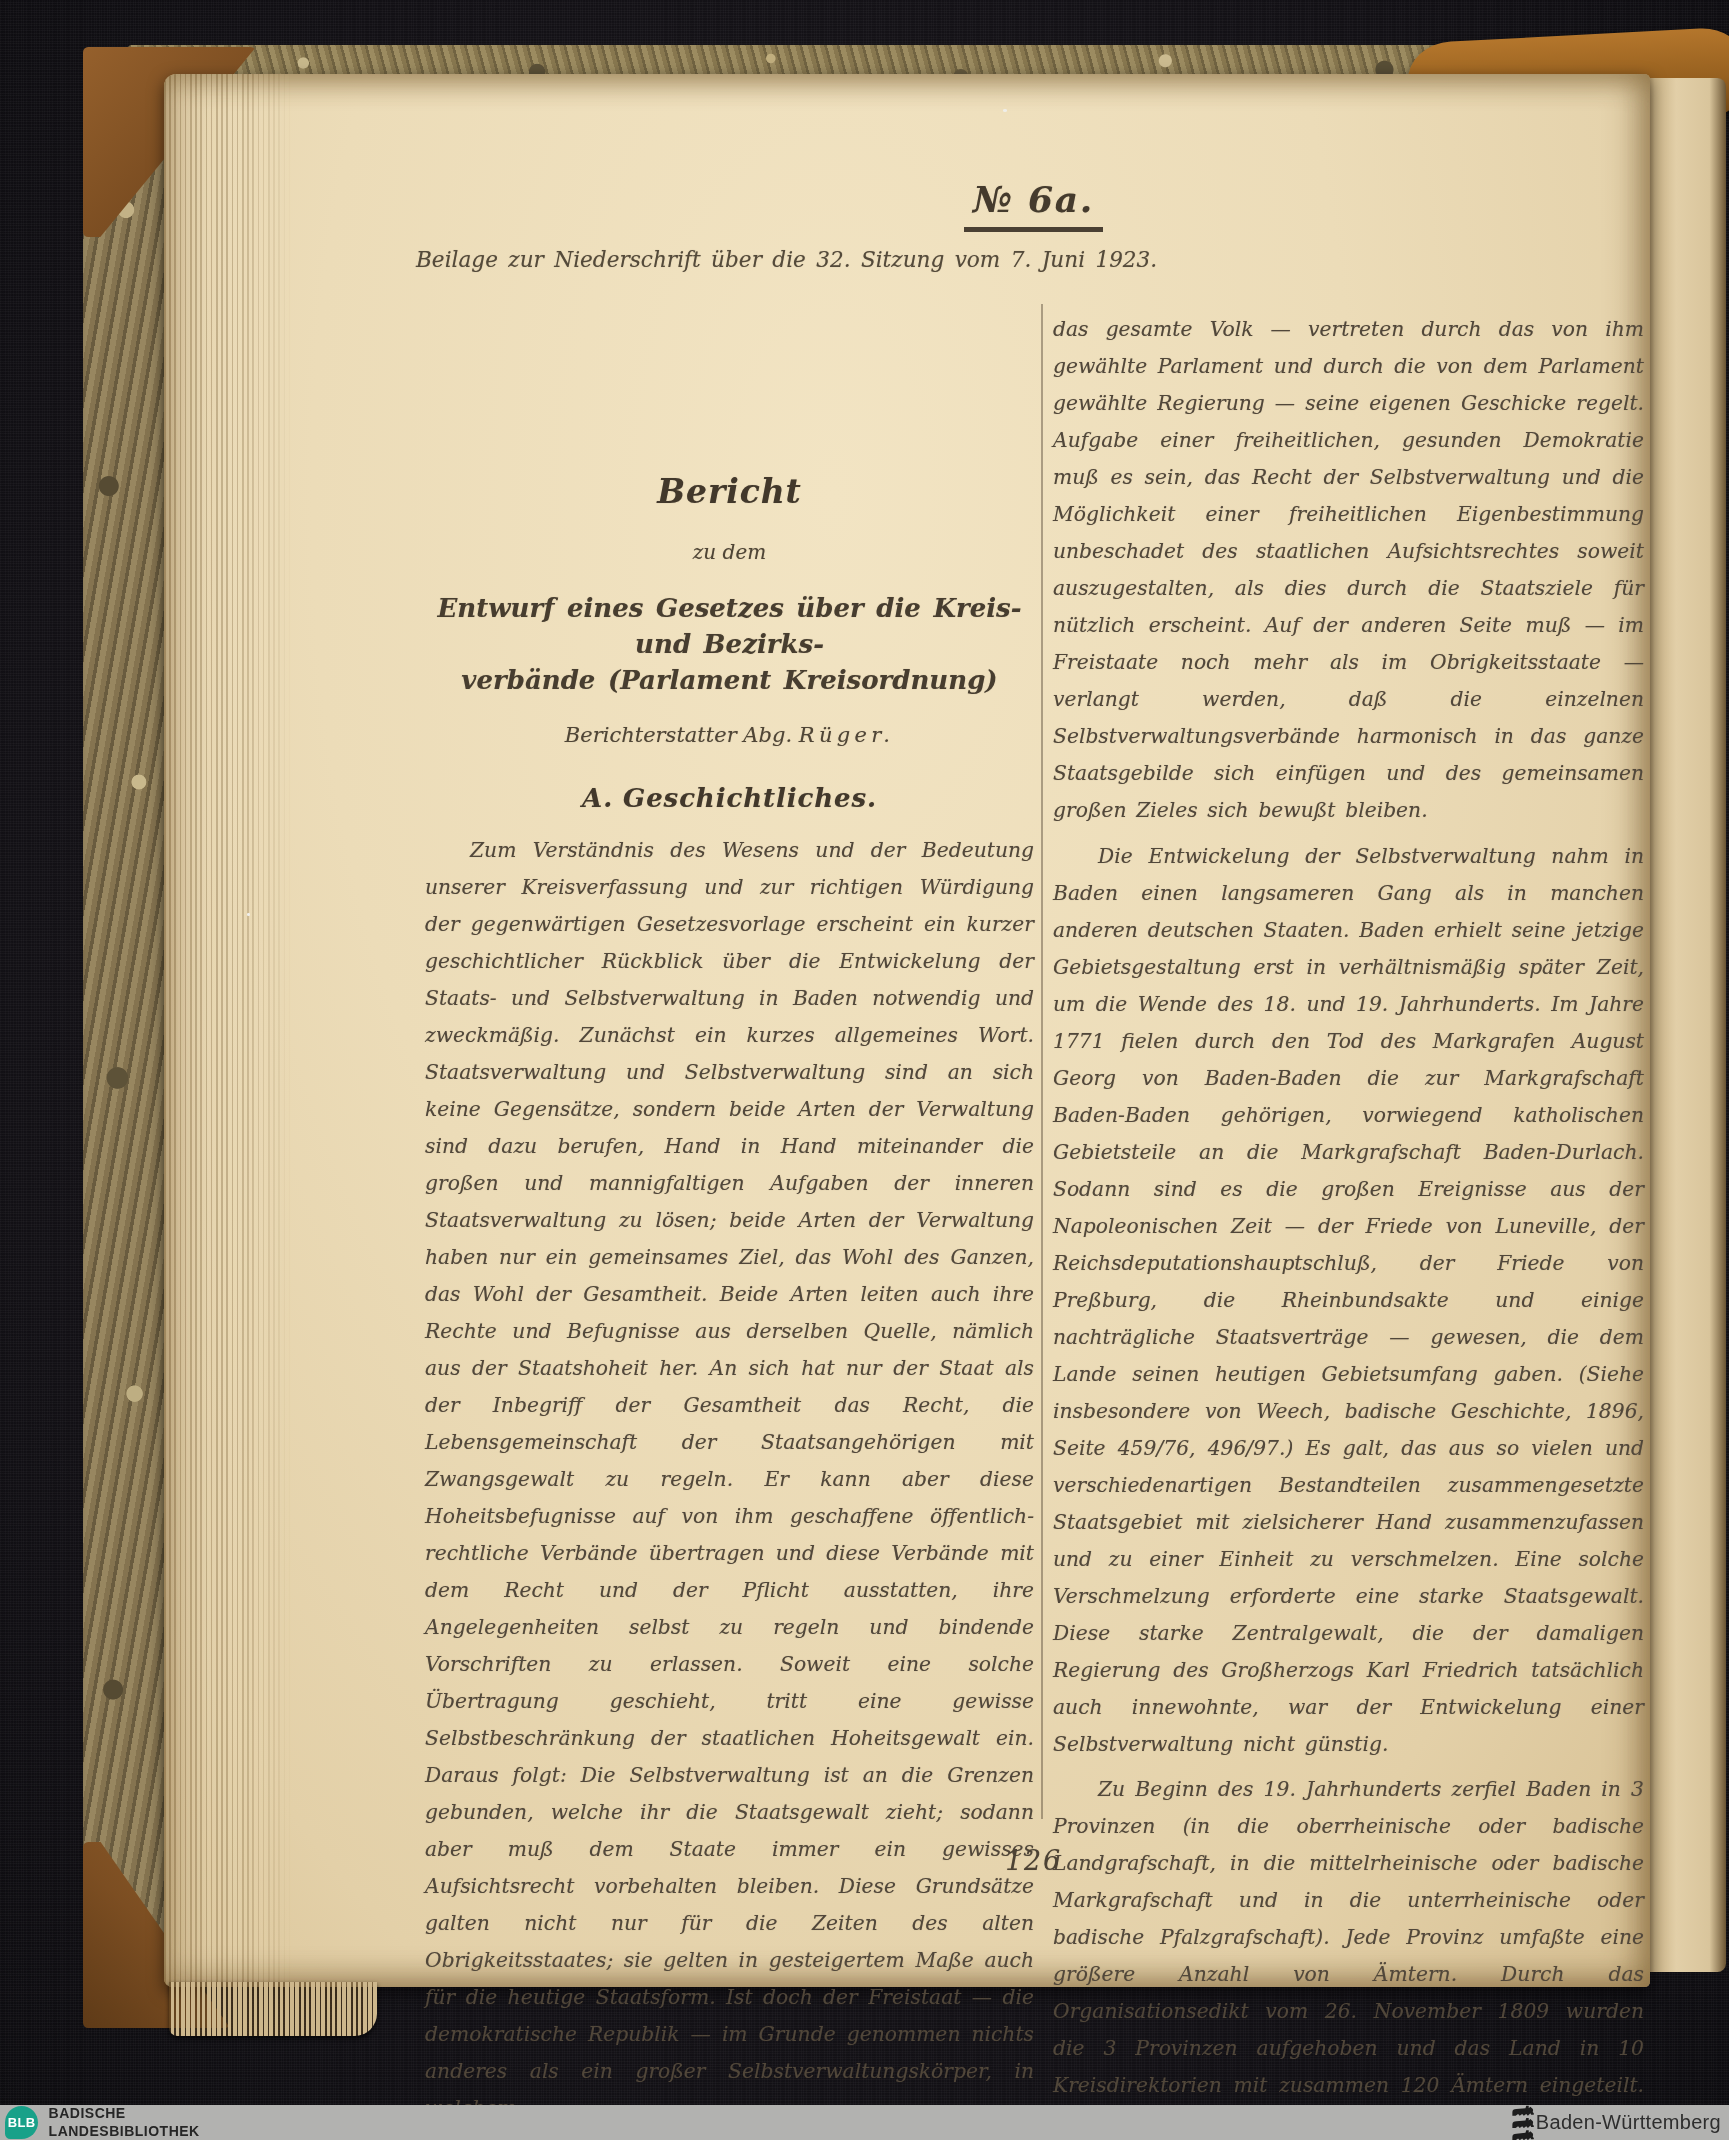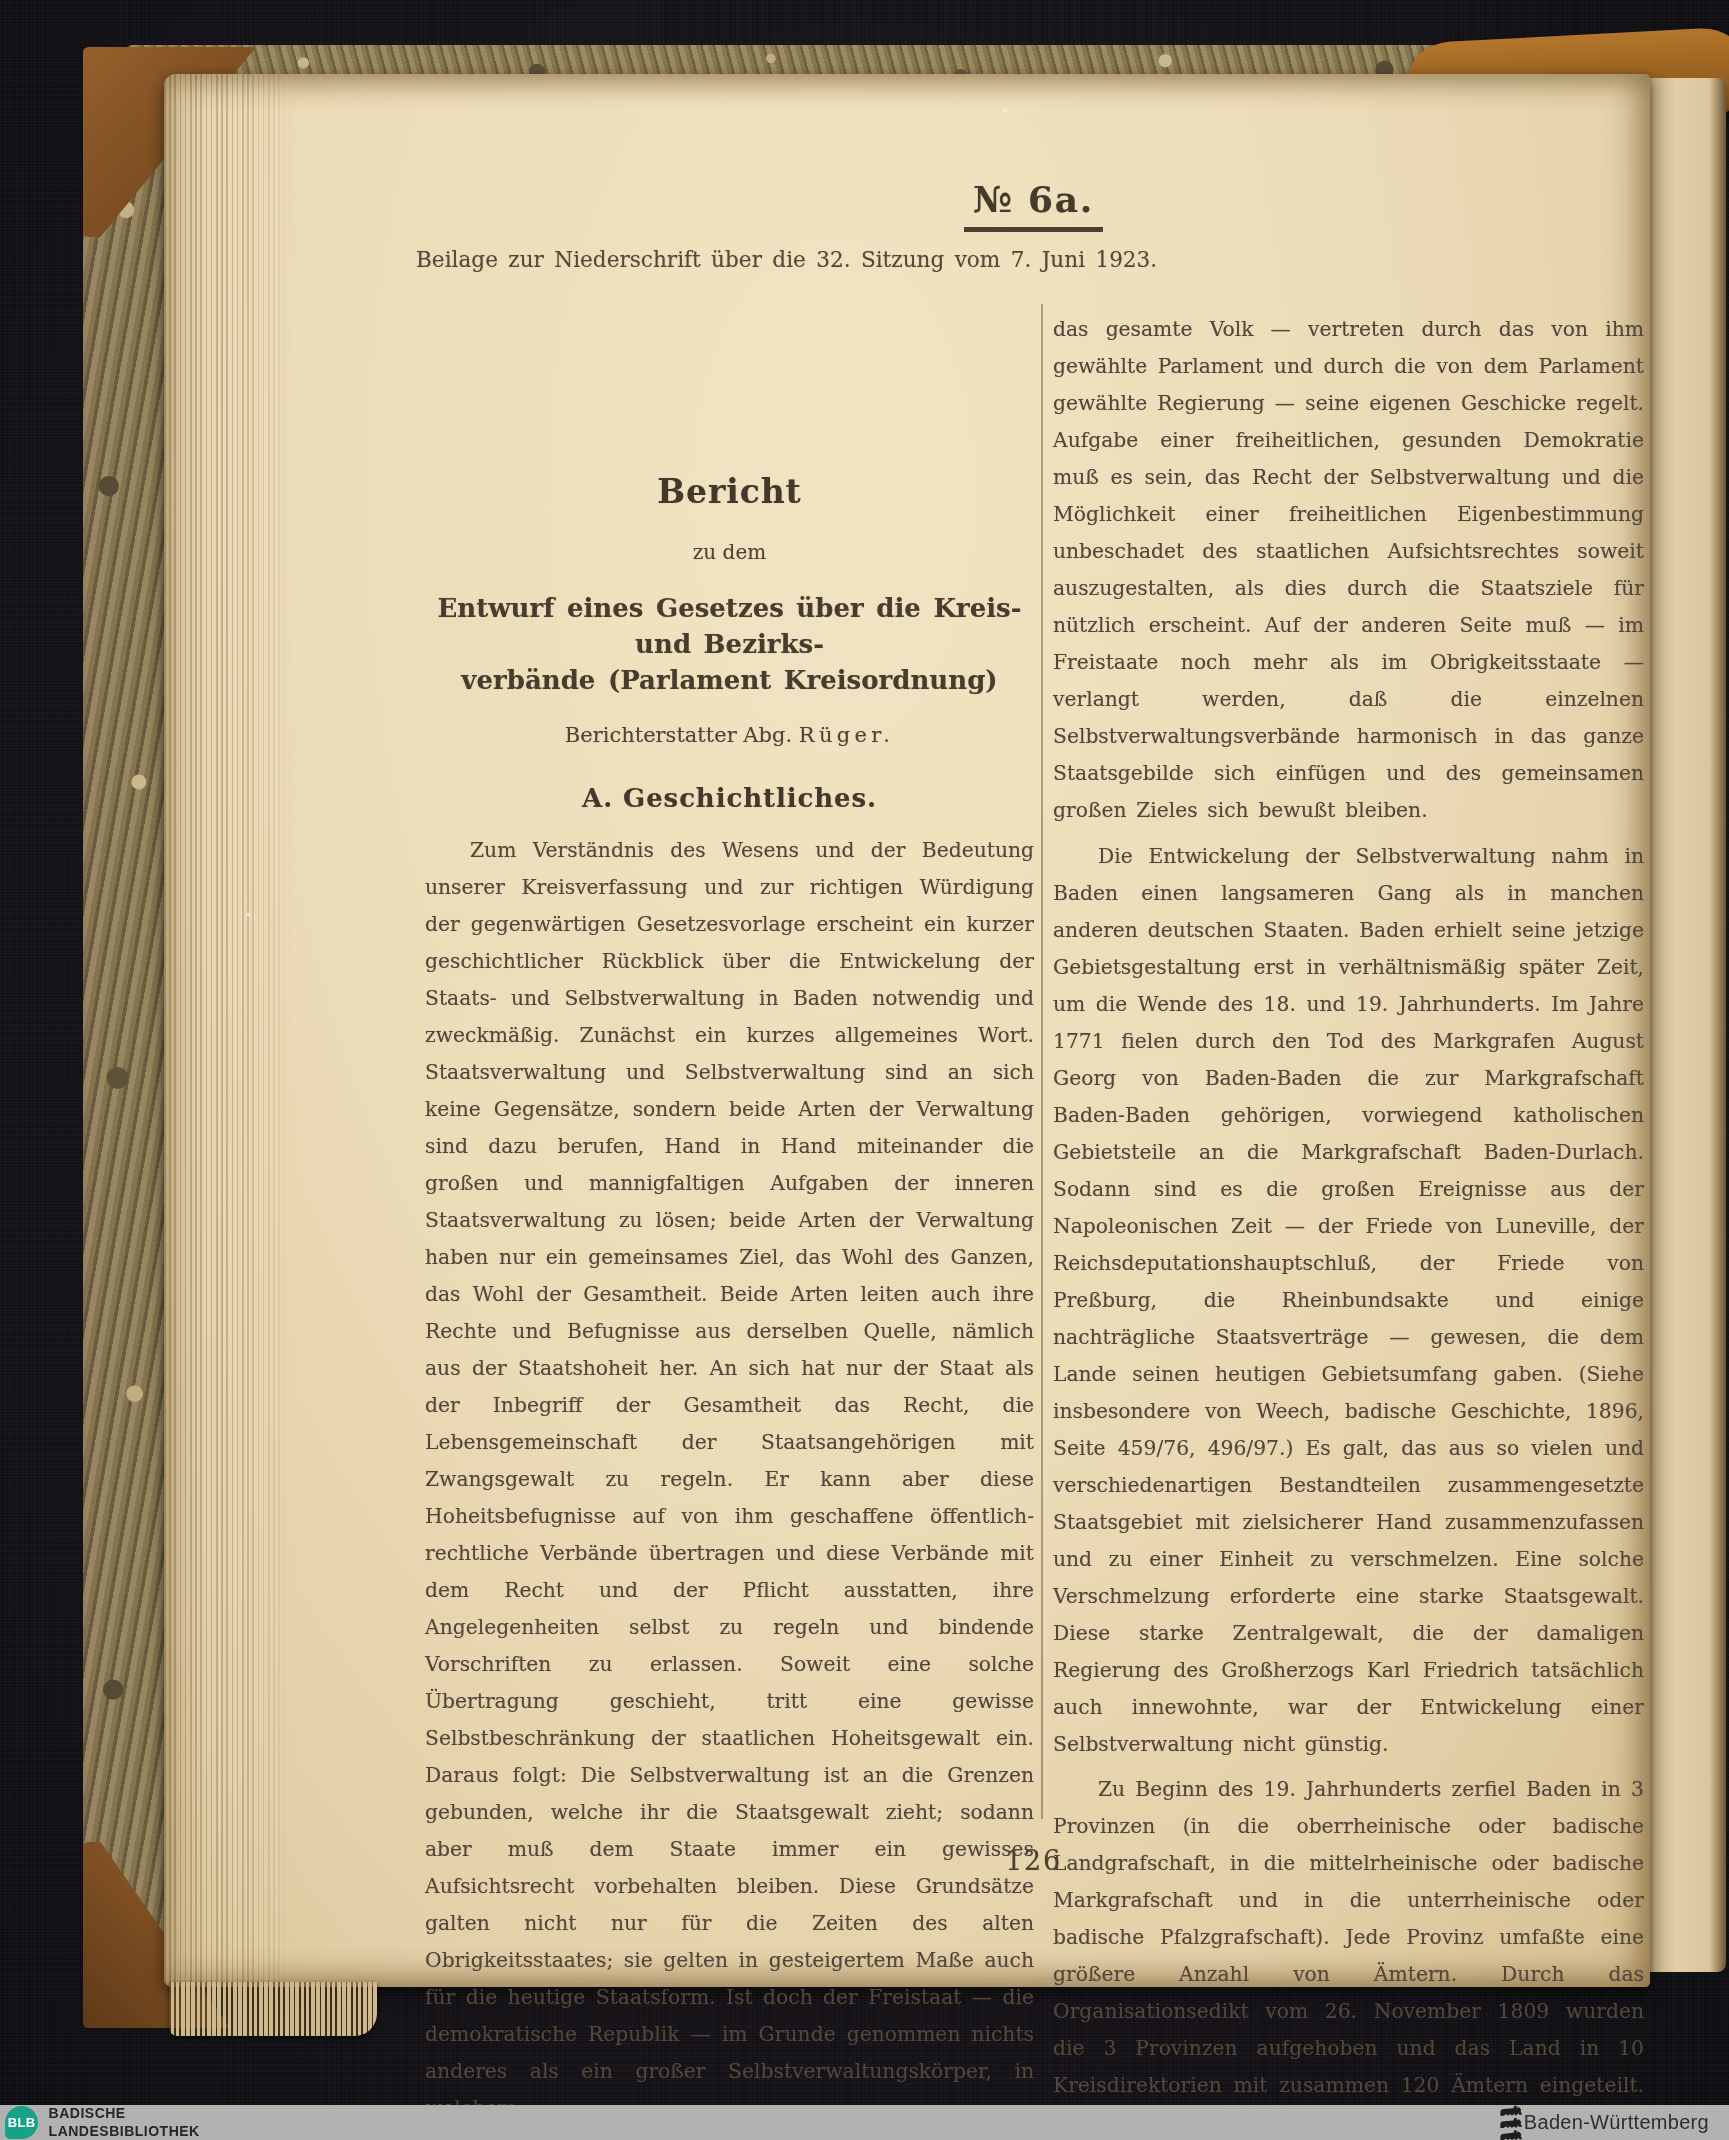--- a/index.html
+++ b/index.html
@@ -95,21 +95,21 @@
   }
   .page-stack-corner{
     position:absolute;left:169px;top:1982px;width:208px;height:54px;
     background:
       repeating-linear-gradient(90deg, rgba(90,66,32,0.55) 0 1.7px, #cdb78c 1.7px 5.2px);
     border-radius:0 0 22.5px 8.6px;
     box-shadow:0 2.6px 4.3px rgba(0,0,0,0.6);
   }
   .speck{position:absolute;background:#efeeea;border-radius:50%;}
   
-  .print{position:absolute;left:0;top:0;width:1729px;height:2140px;color:#4f4536;}
+  .print{position:absolute;left:0;top:0;width:1729px;height:2140px;color:#4f4536;font-style:italic;}
   .ink{text-shadow:0 0 0.9px rgba(79,69,54,0.4);}
   .doc-number-wrap{position:absolute;left:424px;top:178px;width:1219px;text-align:center;}
   .doc-number{
     display:inline-block;font-size:36px;font-weight:bold;letter-spacing:1.7px;
     border-bottom:5.2px solid #4a4033;padding:0 8.6px 7px 8.6px;color:#453b2d;
   }
   .doc-subtitle{position:absolute;left:416px;top:247px;width:1219px;text-align:left;font-size:21.6px;color:#544a3a;word-spacing:3.5px;}
   .column-divider{position:absolute;left:1041px;top:304px;width:1.7px;height:1515px;background:rgba(86,74,56,0.45);}
   .col{position:absolute;}
   .col-left{left:425px;top:472px;width:609px;}
@@ -136,21 +136,21 @@
     display:flex;align-items:center;justify-content:space-between;
     font-family:"Liberation Sans","DejaVu Sans",sans-serif;
   }
   .footer-left{display:flex;align-items:center;gap:10.4px;height:100%;padding-left:5.2px;}
   .blb-badge{
     width:33px;height:33px;border-radius:50% 50% 50% 5.2px;
     display:flex;align-items:center;justify-content:center;
     color:#ffffff;font-weight:bold;font-size:13px;letter-spacing:0.4px;
   }
   .blb-text{font-weight:bold;font-size:14px;line-height:17.3px;color:#262626;letter-spacing:0.5px;}
-  .footer-right{display:flex;align-items:center;gap:0;padding-right:20px;}
+  .footer-right{display:flex;align-items:center;gap:0;padding-right:8px;}
   .bw-arms{width:26px;height:36px;}
   .bw-text{font-size:20px;color:#2e2e2e;letter-spacing:0.3px;}
 </style>
 </head>
 <body>
 
 <div class="canvas">
 
   <div class="marble-top"></div>
   <div class="gilt-edge"></div>

